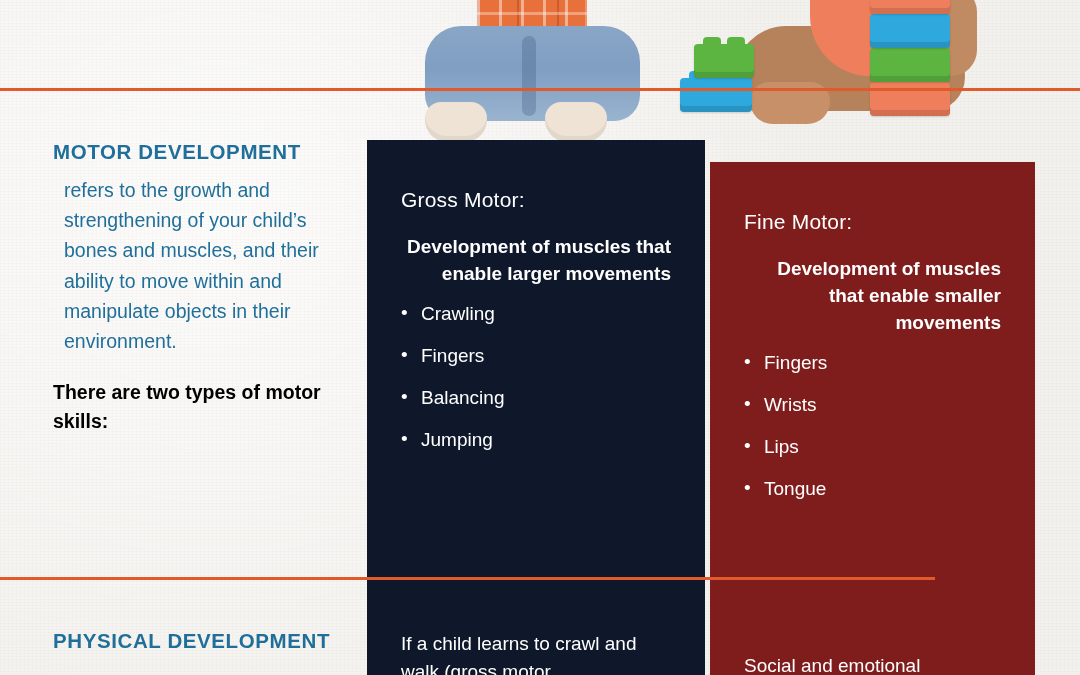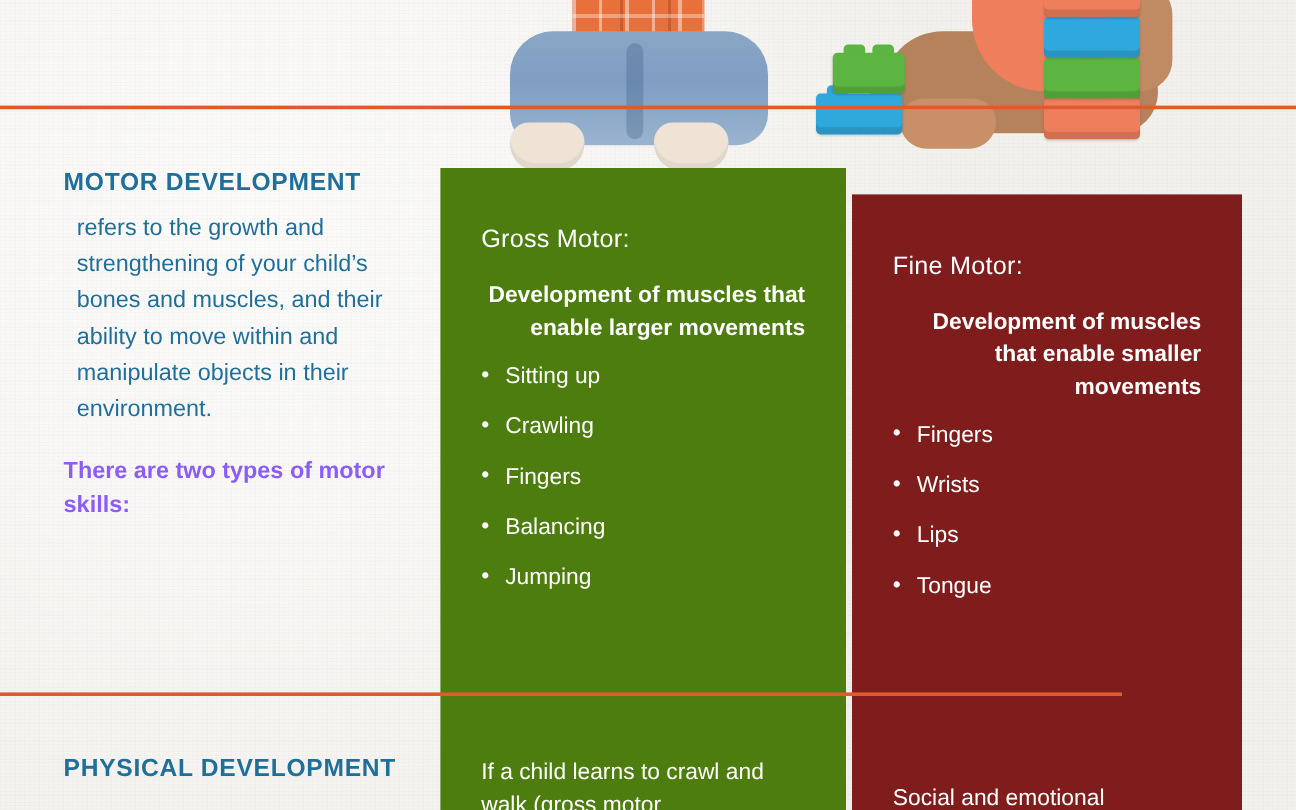--- a/index.html
+++ b/index.html
@@ -190,21 +190,21 @@
     top: 140px;
     z-index: 5;
     box-sizing: border-box;
     padding: 48px 34px 0 34px;
     color: #ffffff;
   }
   .col-gross {
     left: 367px;
     width: 338px;
     height: 535px;
-    background: #4d7c0f;
+    background: #0f172a;
   }
   .col-fine {
     left: 710px;
     width: 325px;
     height: 674px;
     background: #7f1d1d;
     margin-top: 22px;
   }
   .col h3 {
     margin: 0 0 22px 0;
@@ -265,21 +265,21 @@
     font-size: 19.5px;
     line-height: 1.55;
     color: #1f6f9a;
     margin: 11px;
   }
   .mdev-sub {
     margin: 22px 0 0 0;
     font-size: 19.5px;
     font-weight: bold;
     line-height: 1.45;
-    color: #8b5cf6;
+    color: #000000;
   }
   .phys-title {
     position: absolute;
     left: 53px;
     top: 628px;
     width: 290px;
     font-size: 20.5px;
     font-weight: bold;
     letter-spacing: .6px;
     line-height: 1.28;
@@ -324,21 +324,20 @@
   <p class="mdev-body">refers to the growth and strengthening of your child’s bones and muscles, and their ability to move within and manipulate objects in their environment.</p>
   <p class="mdev-sub">There are two types of motor skills:</p>
 </div>
 
 <div class="phys-title">PHYSICAL DEVELOPMENT</div>
 
 <div class="col col-gross">
   <h3>Gross Motor:</h3>
   <p class="lead">Development of muscles that enable larger movements</p>
   <ul>
-    <li>Sitting up</li>
     <li>Crawling</li>
     <li>Fingers</li>
     <li>Balancing</li>
     <li>Jumping</li>
   </ul>
   <div class="after-rule">If a child learns to crawl and walk (gross motor</div>
 </div>
 
 <div class="col col-fine">
   <h3>Fine Motor:</h3>

